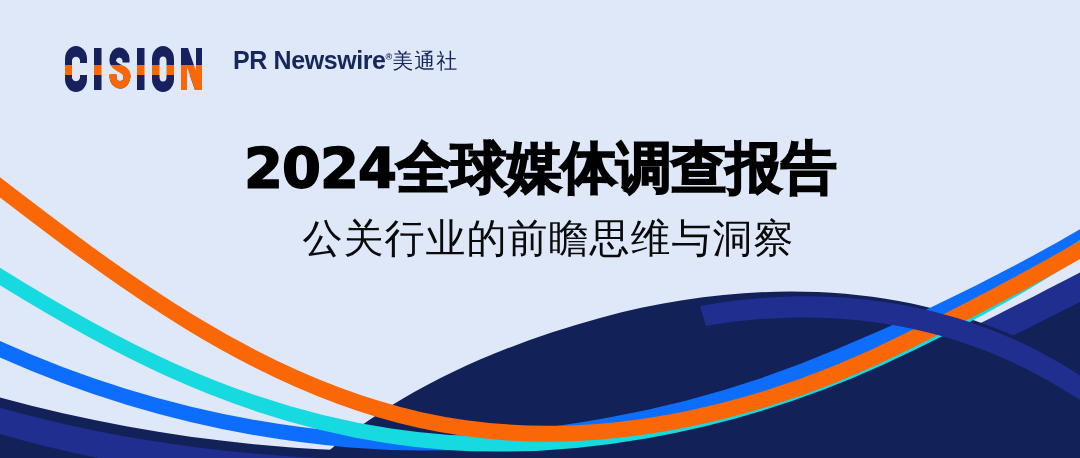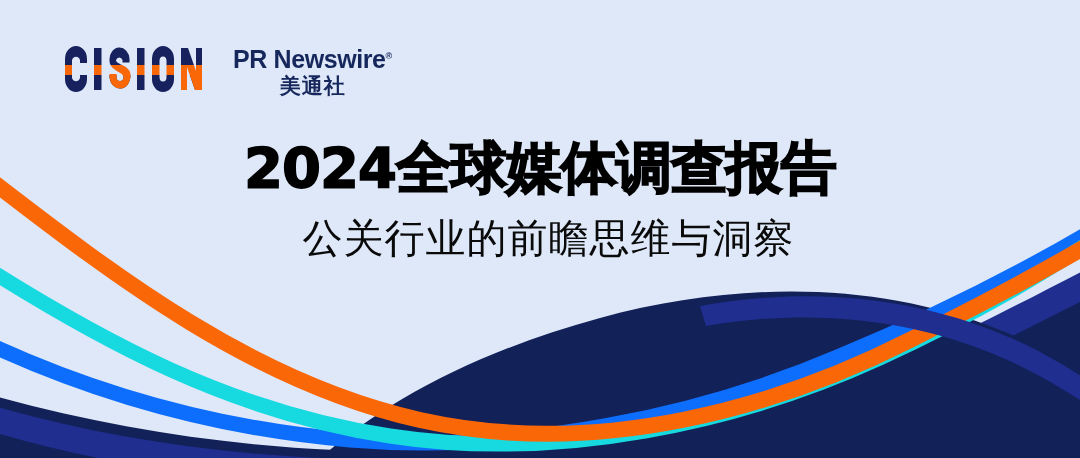--- a/index.html
+++ b/index.html
@@ -37,42 +37,42 @@
     display: block;
   }
   #logo-divider {
     width: 1px;
     height: 42px;
     background: transparent;
     margin: 2px 14px 0 16px;
   }
   #prnewswire-logo {
     display: flex;
-    flex-direction: column;
+    flex-direction: row;
     align-items: center;
     margin-top: 1px;
   }
   .pr-line1 {
     font-family: "Liberation Sans", "DejaVu Sans", sans-serif;
     font-weight: bold;
     font-size: 25px;
     letter-spacing: -0.4px;
     color: #16275c;
     line-height: 1;
     white-space: nowrap;
   }
   .pr-line1 .reg {
     font-size: 9px;
     vertical-align: super;
     font-weight: bold;
     letter-spacing: 0;
   }
   .pr-line2 {
     font-family: "DejaVu Sans", "Liberation Sans", sans-serif;
-    font-weight: bold;
+    font-weight: normal;
     font-size: 21px;
     color: #16275c;
     line-height: 1.15;
     letter-spacing: 1px;
     margin-top: 2px;
   }
   
   #headline-block {
     position: absolute;
     left: 0;

